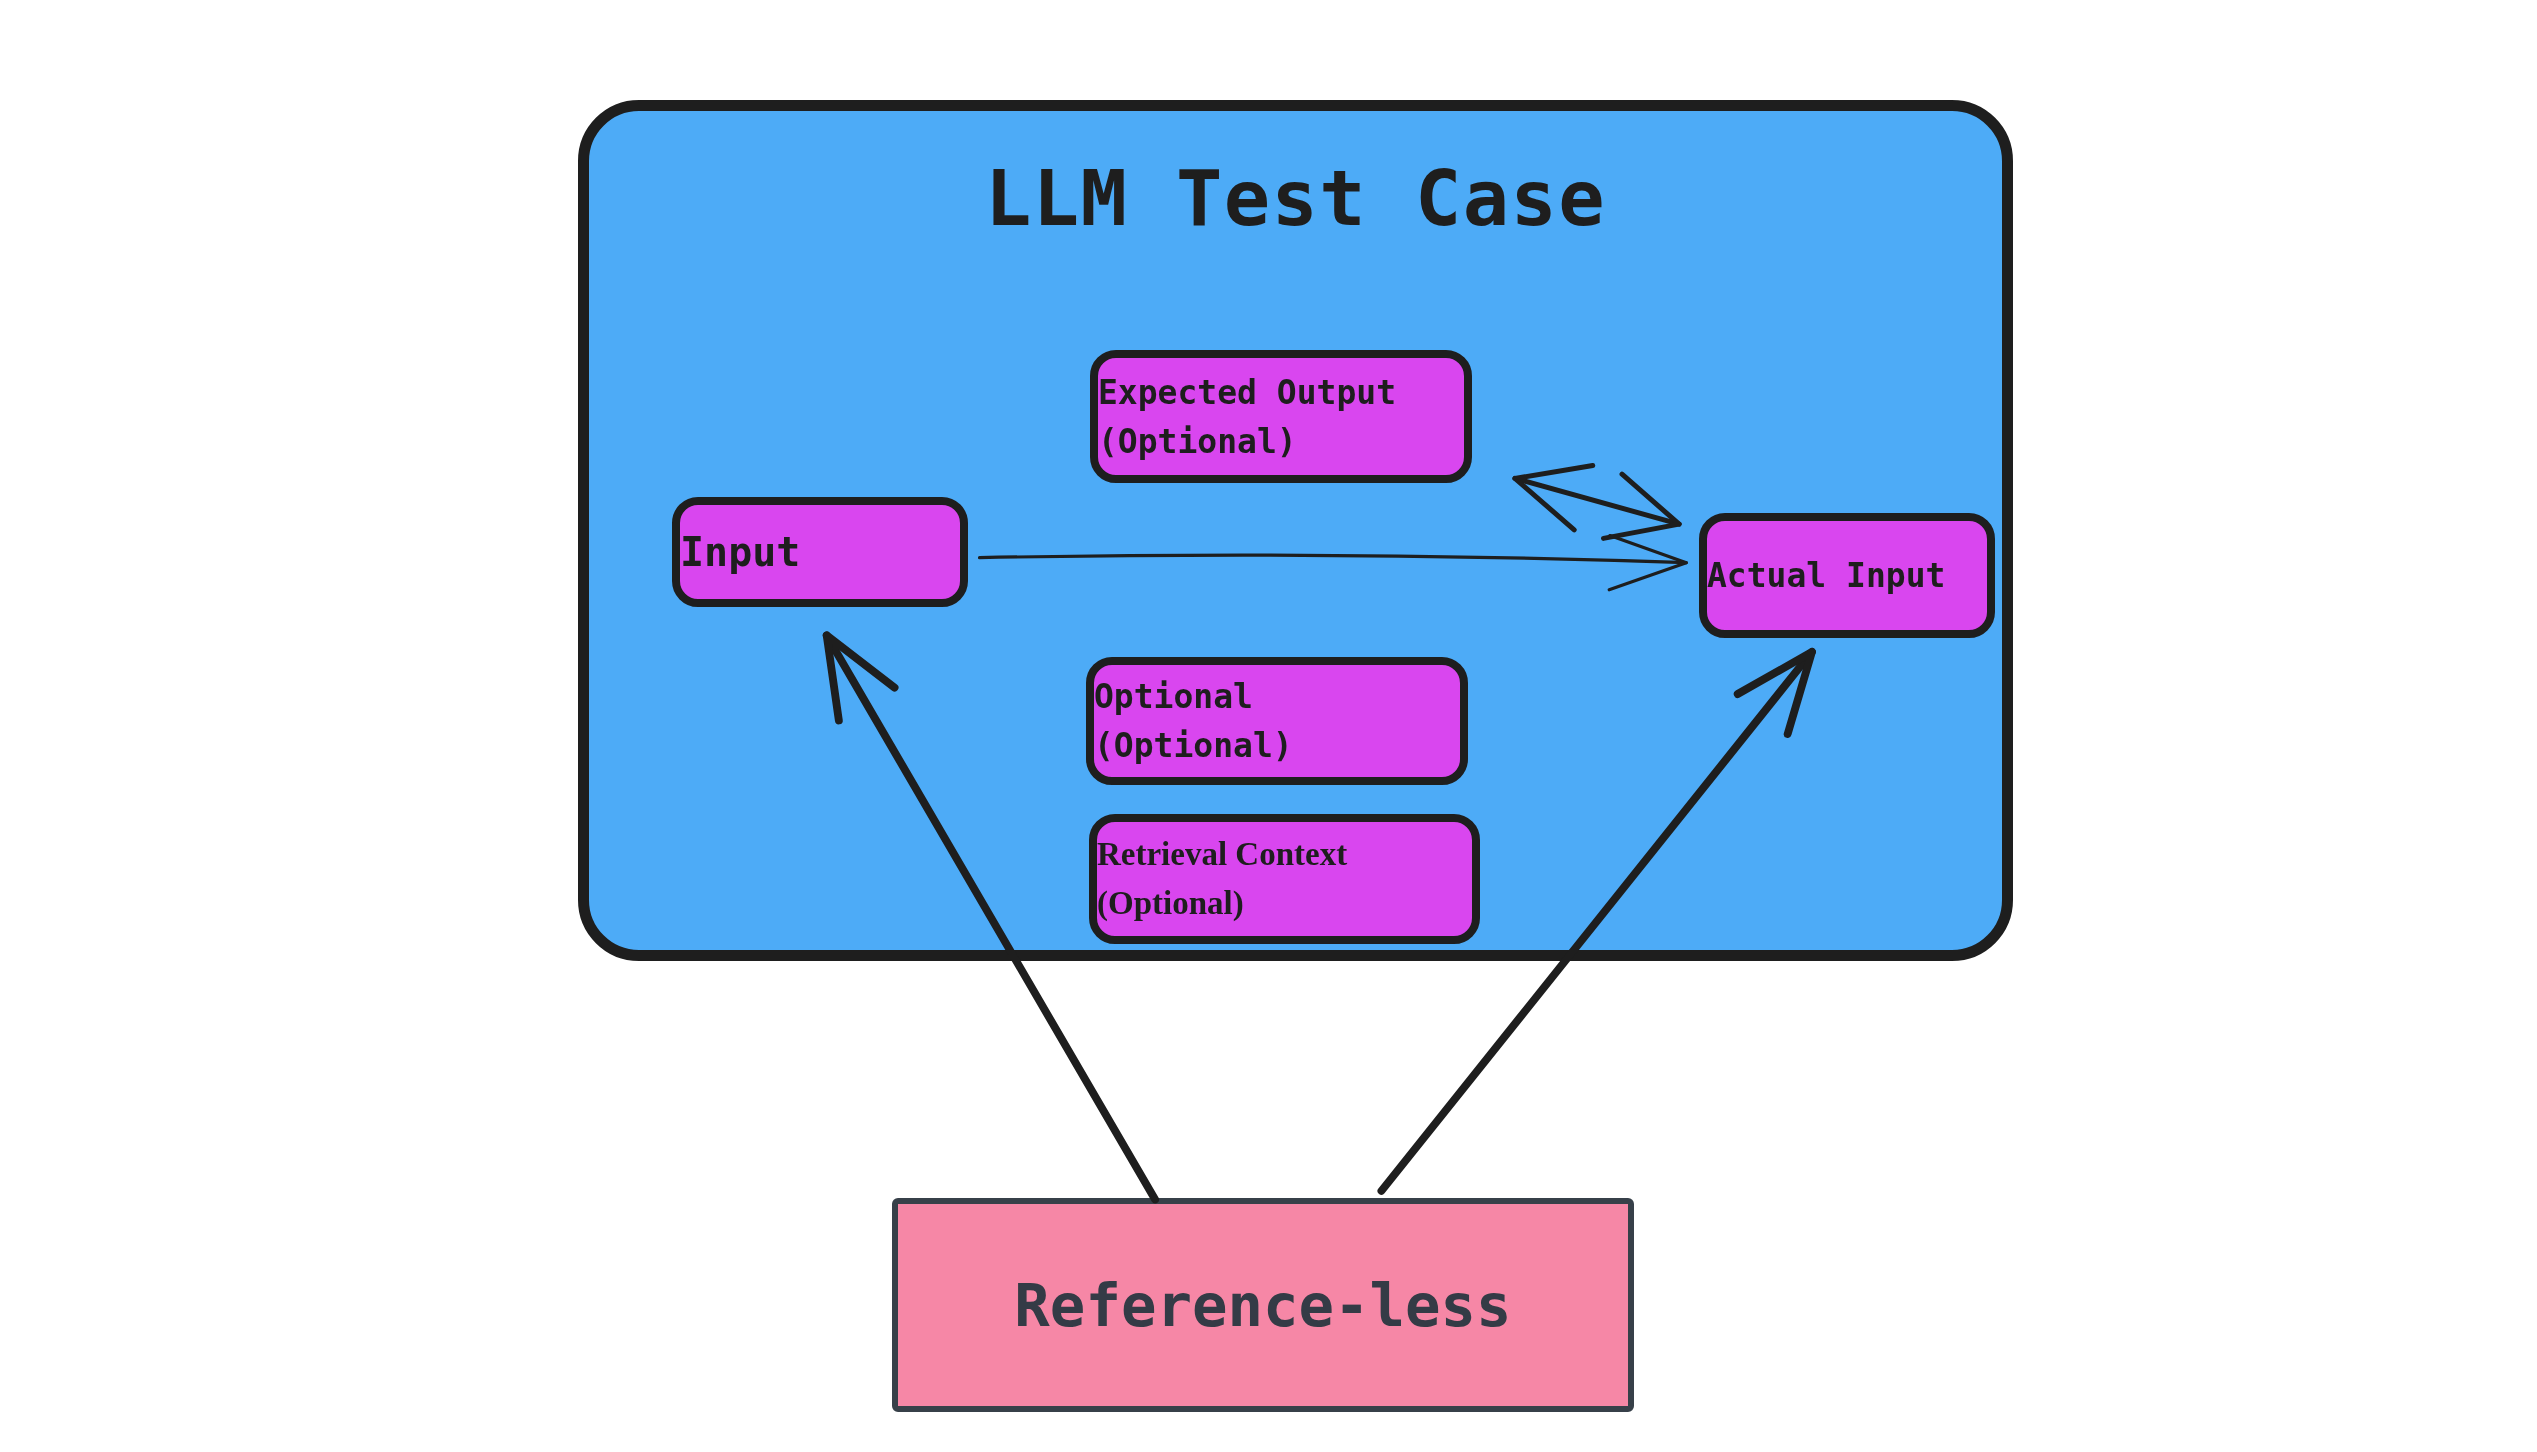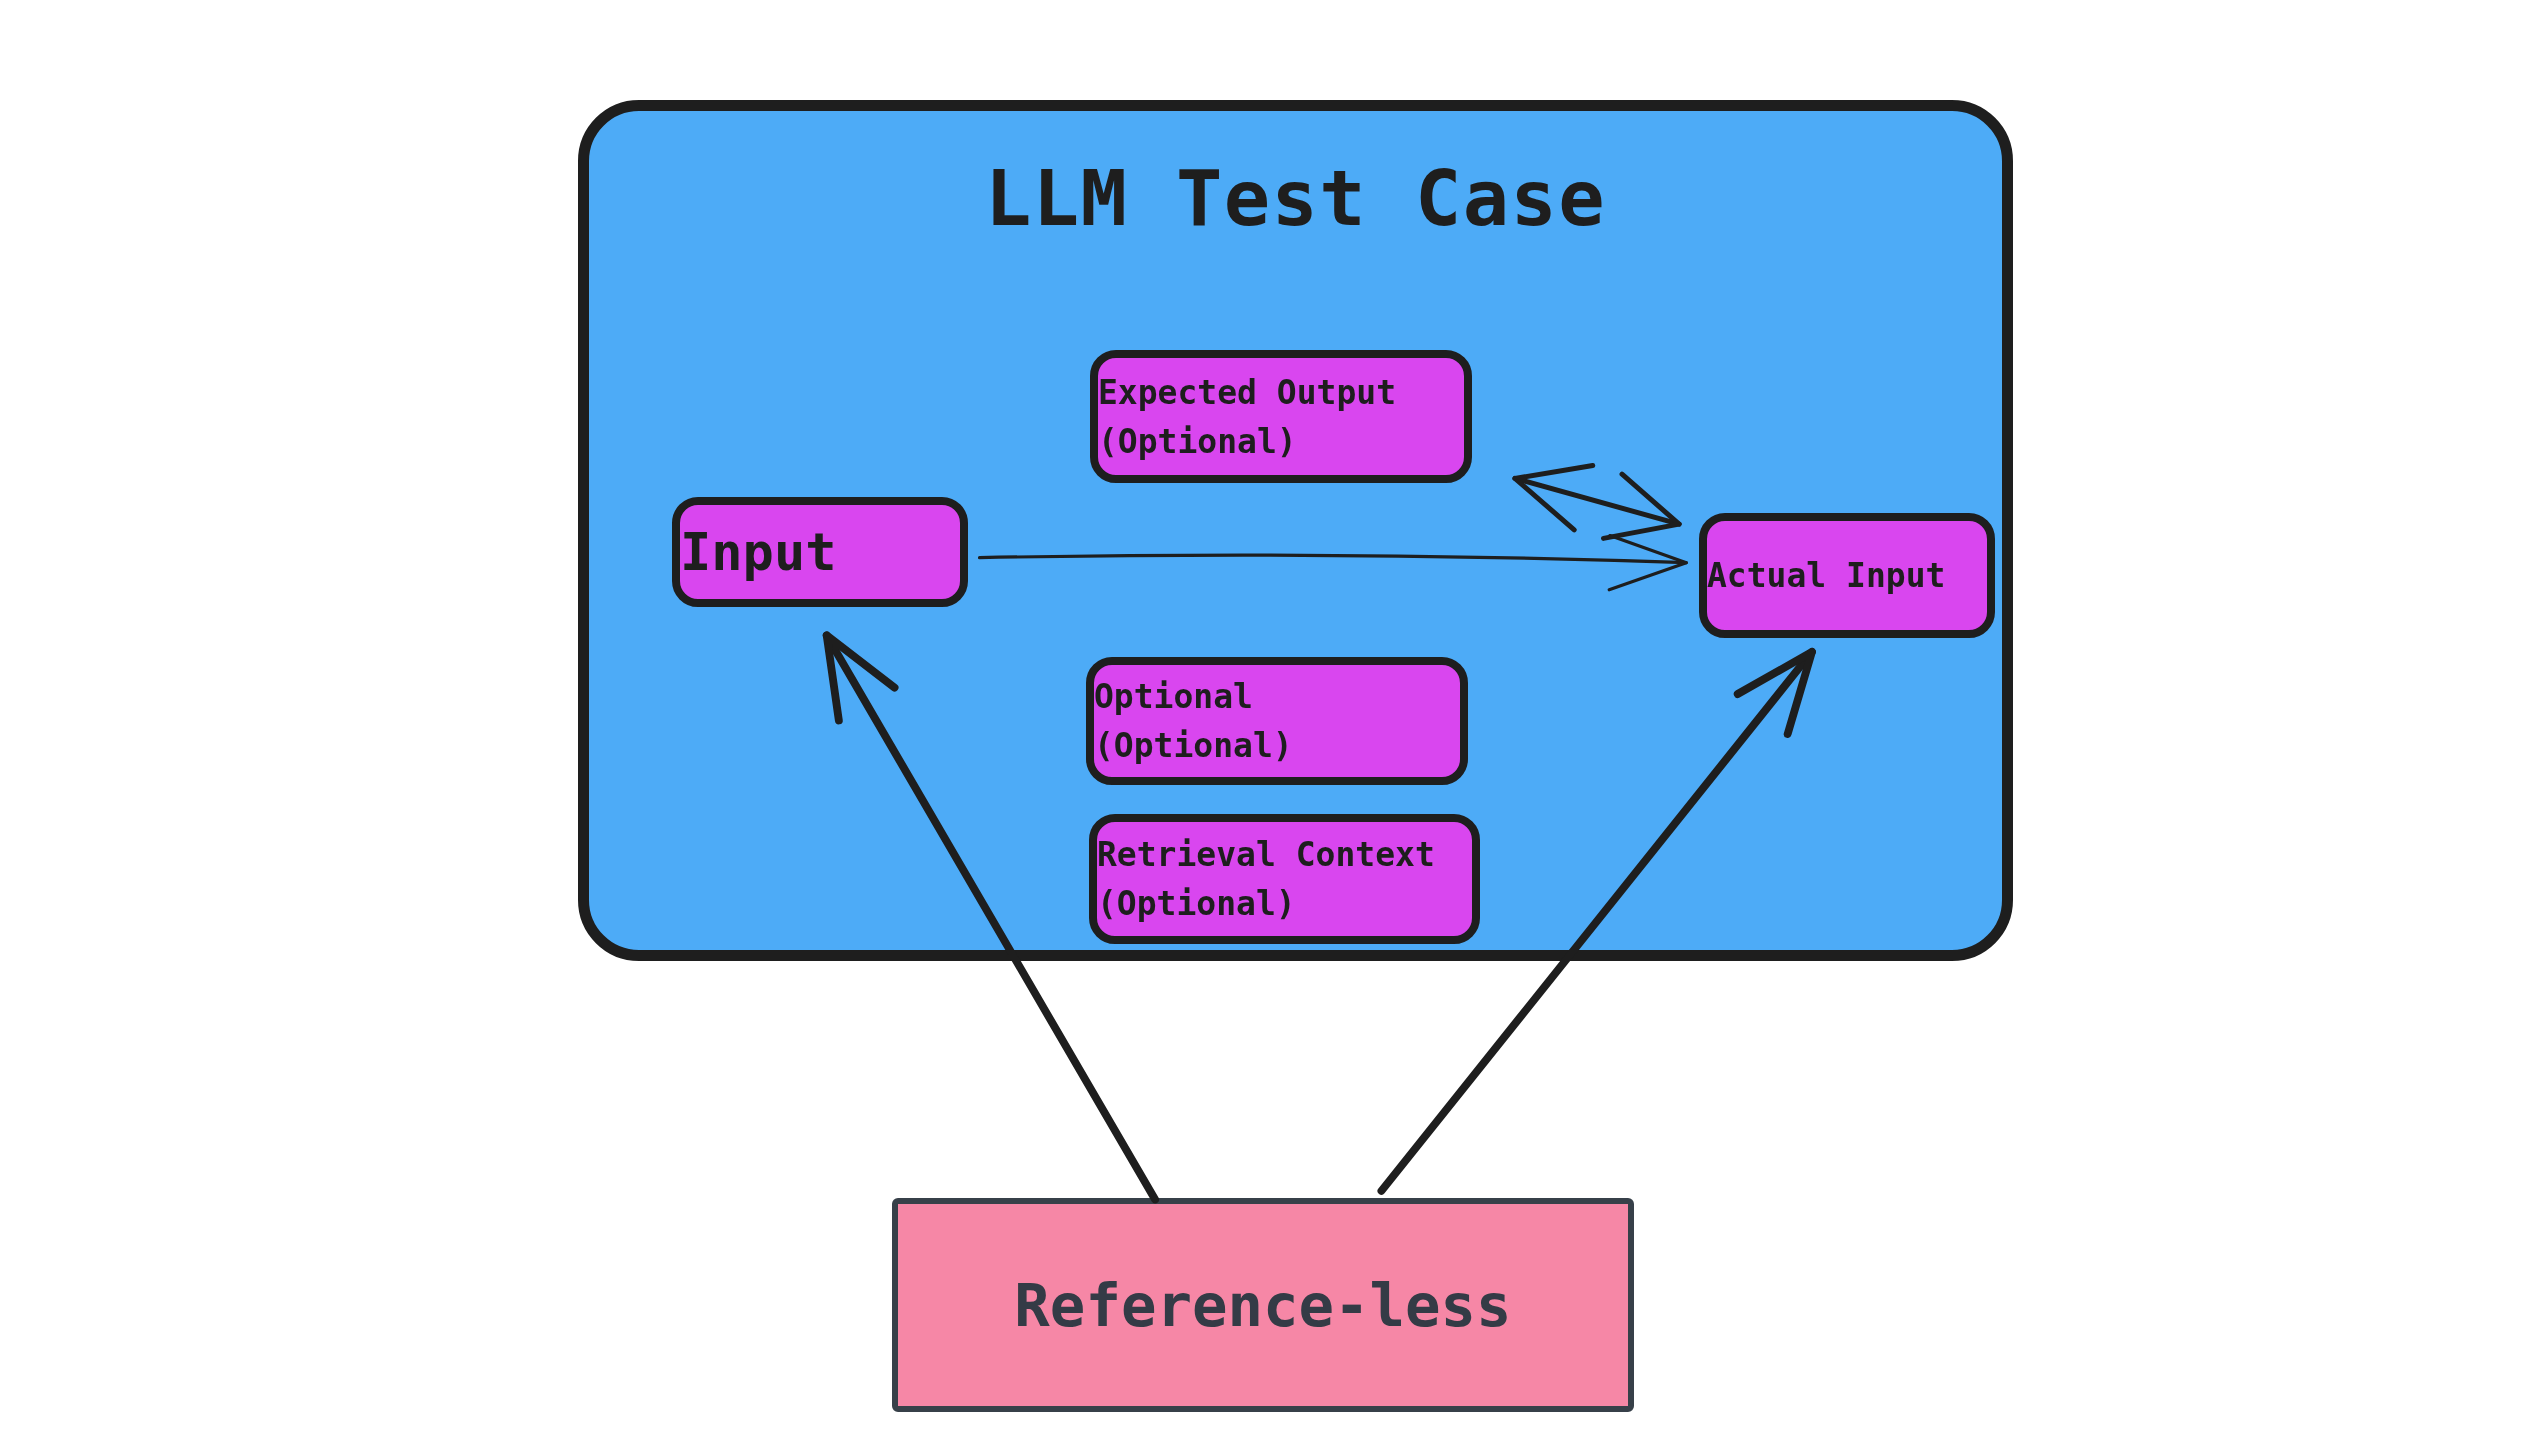--- a/index.html
+++ b/index.html
@@ -53,24 +53,24 @@
     flex-direction: column;
     align-items: flex-start;
     justify-content: center;
     color: #1e1e1e;
     font-size: 33px;
     font-weight: bold;
     line-height: 49px;
     text-align: center;
   }
   .node-expected-output { left: 1090px; top: 330px;  width: 382px; height: 133px; }
-  .node-input           { left: 672px;  top: 477px;  width: 296px; height: 110px; font-size: 52px; }
+  .node-input           { left: 672px;  top: 477px;  width: 296px; height: 110px; font-size: 40px; }
   .node-actual-output   { left: 1699px; top: 493px;  width: 296px; height: 125px; }
   .node-context         { left: 1086px; top: 637px;  width: 382px; height: 128px; }
-  .node-retrieval       { left: 1089px; top: 794px; width: 391px; height: 130px; }
+  .node-retrieval       { left: 1089px; top: 794px; width: 391px; height: 130px; font-family: Liberation Serif, serif; }
 
   
   .metric-box {
     position: absolute;
     left: 892px;
     top: 1178px;
     width: 742px;
     height: 214px;
     box-sizing: border-box;
     background: #f687a6;

